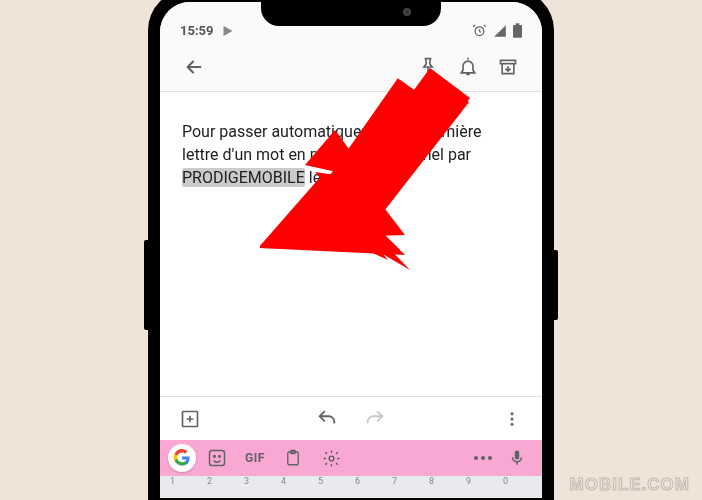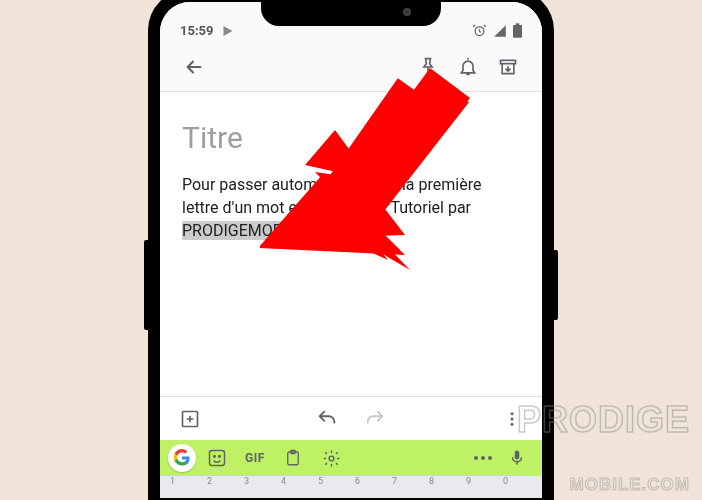--- a/index.html
+++ b/index.html
@@ -125,21 +125,21 @@
   }
   .editor-toolbar .group { display: flex; gap: 20px; align-items: center; }
   .et-icon { color: #5f6368; display: flex; align-items: center; justify-content: center; width: 28px; height: 28px; }
   .et-icon.disabled { opacity: 0.35; }
   .keyboard-row {
     position: absolute;
     bottom: 22px;
     left: 0;
     right: 0;
     height: 36px;
-    background: #bef264;
+    background: #f9a8d4;
     display: flex;
     align-items: center;
     padding: 0 8px;
     gap: 4px;
   }
   .kb-btn {
     width: 34px;
     height: 28px;
     display: flex;
     align-items: center;
@@ -264,21 +264,20 @@
       </div>
       <div class="tb-icon">
         <svg width="20" height="20" viewBox="0 0 24 24" fill="none" stroke="#5f6368" stroke-width="2">
             <rect x="3" y="4" width="18" height="4"></rect>
             <path d="M5 8v12h14V8M12 11v5m-3-2l3 3 3-3"></path>
           </svg>
       </div>
     </div>
 
     <div class="content">
-      <div class="title-field">Titre</div>
       <div class="body-text">
         <span>Pour passer automatiquement la première lettre d'un mot en majuscule: Tutoriel par </span><span class="highlight">PRODIGEMOBILE</span><span> le site de</span>
       </div>
     </div>
 
     <div class="editor-toolbar">
       <div class="et-icon">
         <svg width="20" height="20" viewBox="0 0 24 24" fill="none" stroke="#5f6368" stroke-width="2">
             <rect x="3" y="3" width="18" height="18" rx="1"></rect>
             <path d="M12 8v8M8 12h8"></path>
@@ -404,15 +403,14 @@
   </g>
 
   <g fill="#fe0000">
     <rect x="115" y="10" width="50" height="160" transform="rotate(38 140 90)"></rect>
     <polygon points="0,185 110,120 55,112 150,210 85,172"></polygon>
     <polygon points="-2,188 62,115 145,195"></polygon>
   </g>
 </svg>
 
 <div class="watermark">
-  <div class="l1">PRODIGE</div>
   <div class="l2">MOBILE.COM</div>
 </div>
 
 </body></html>

